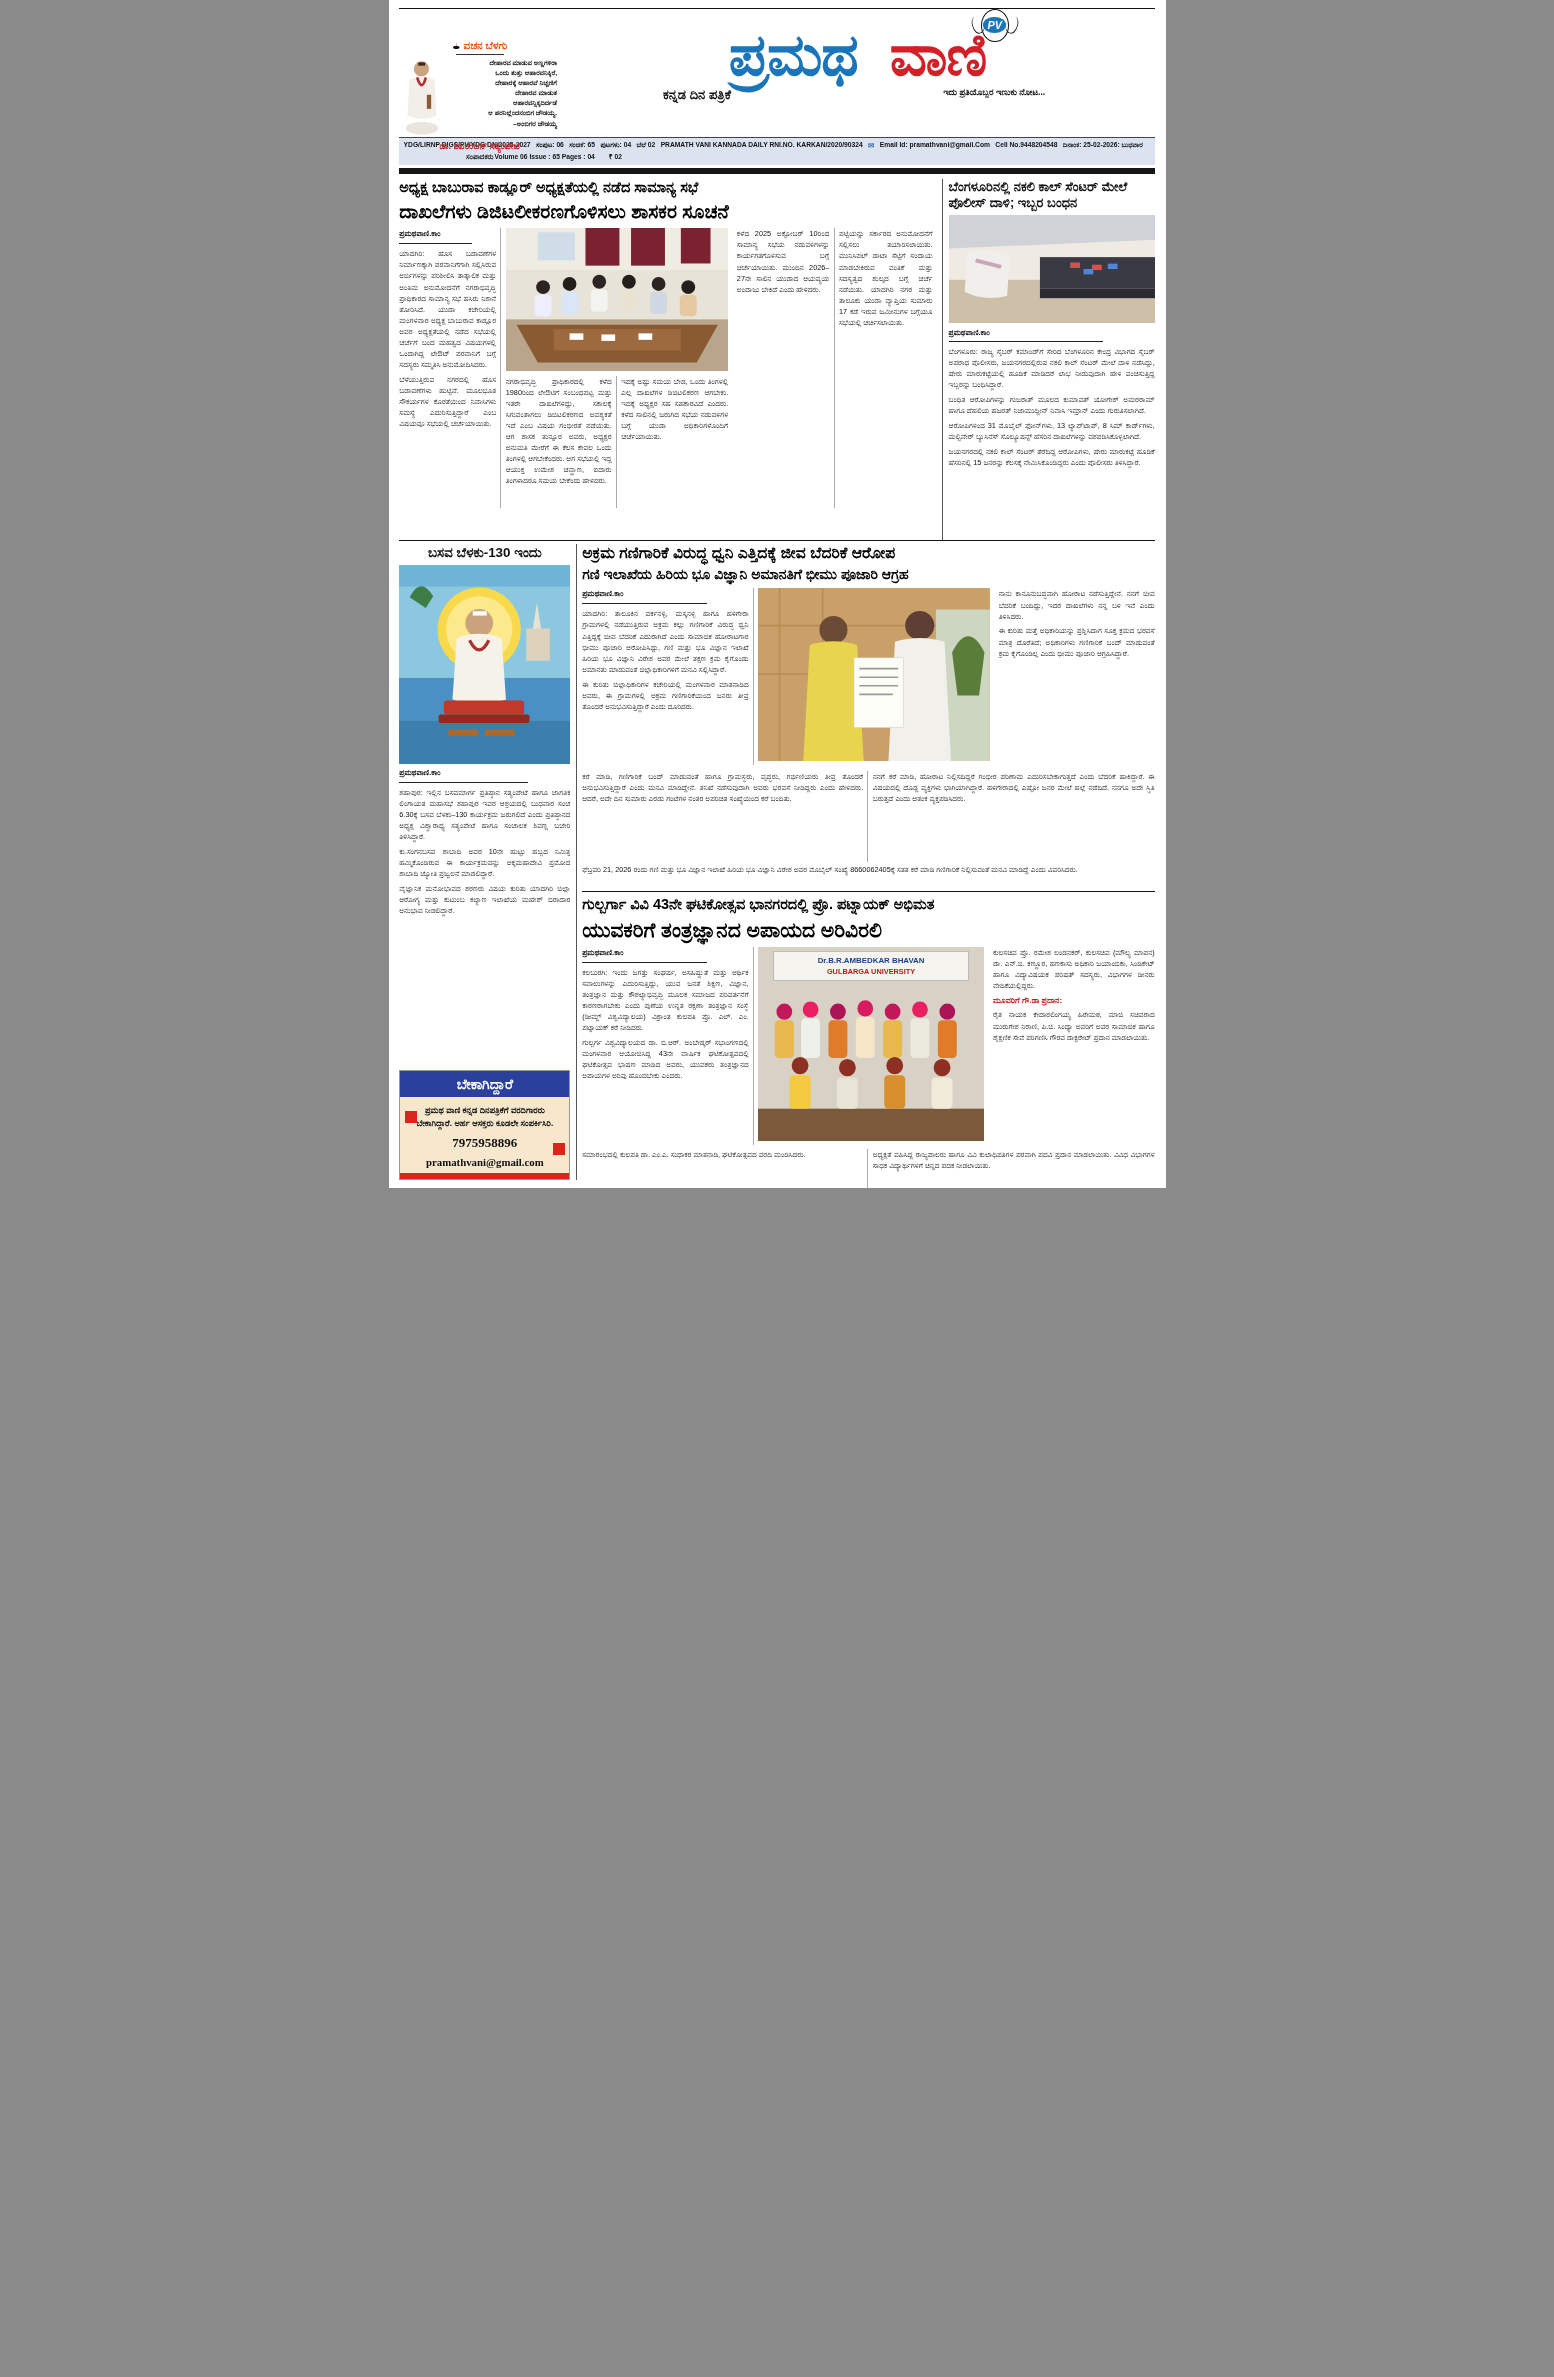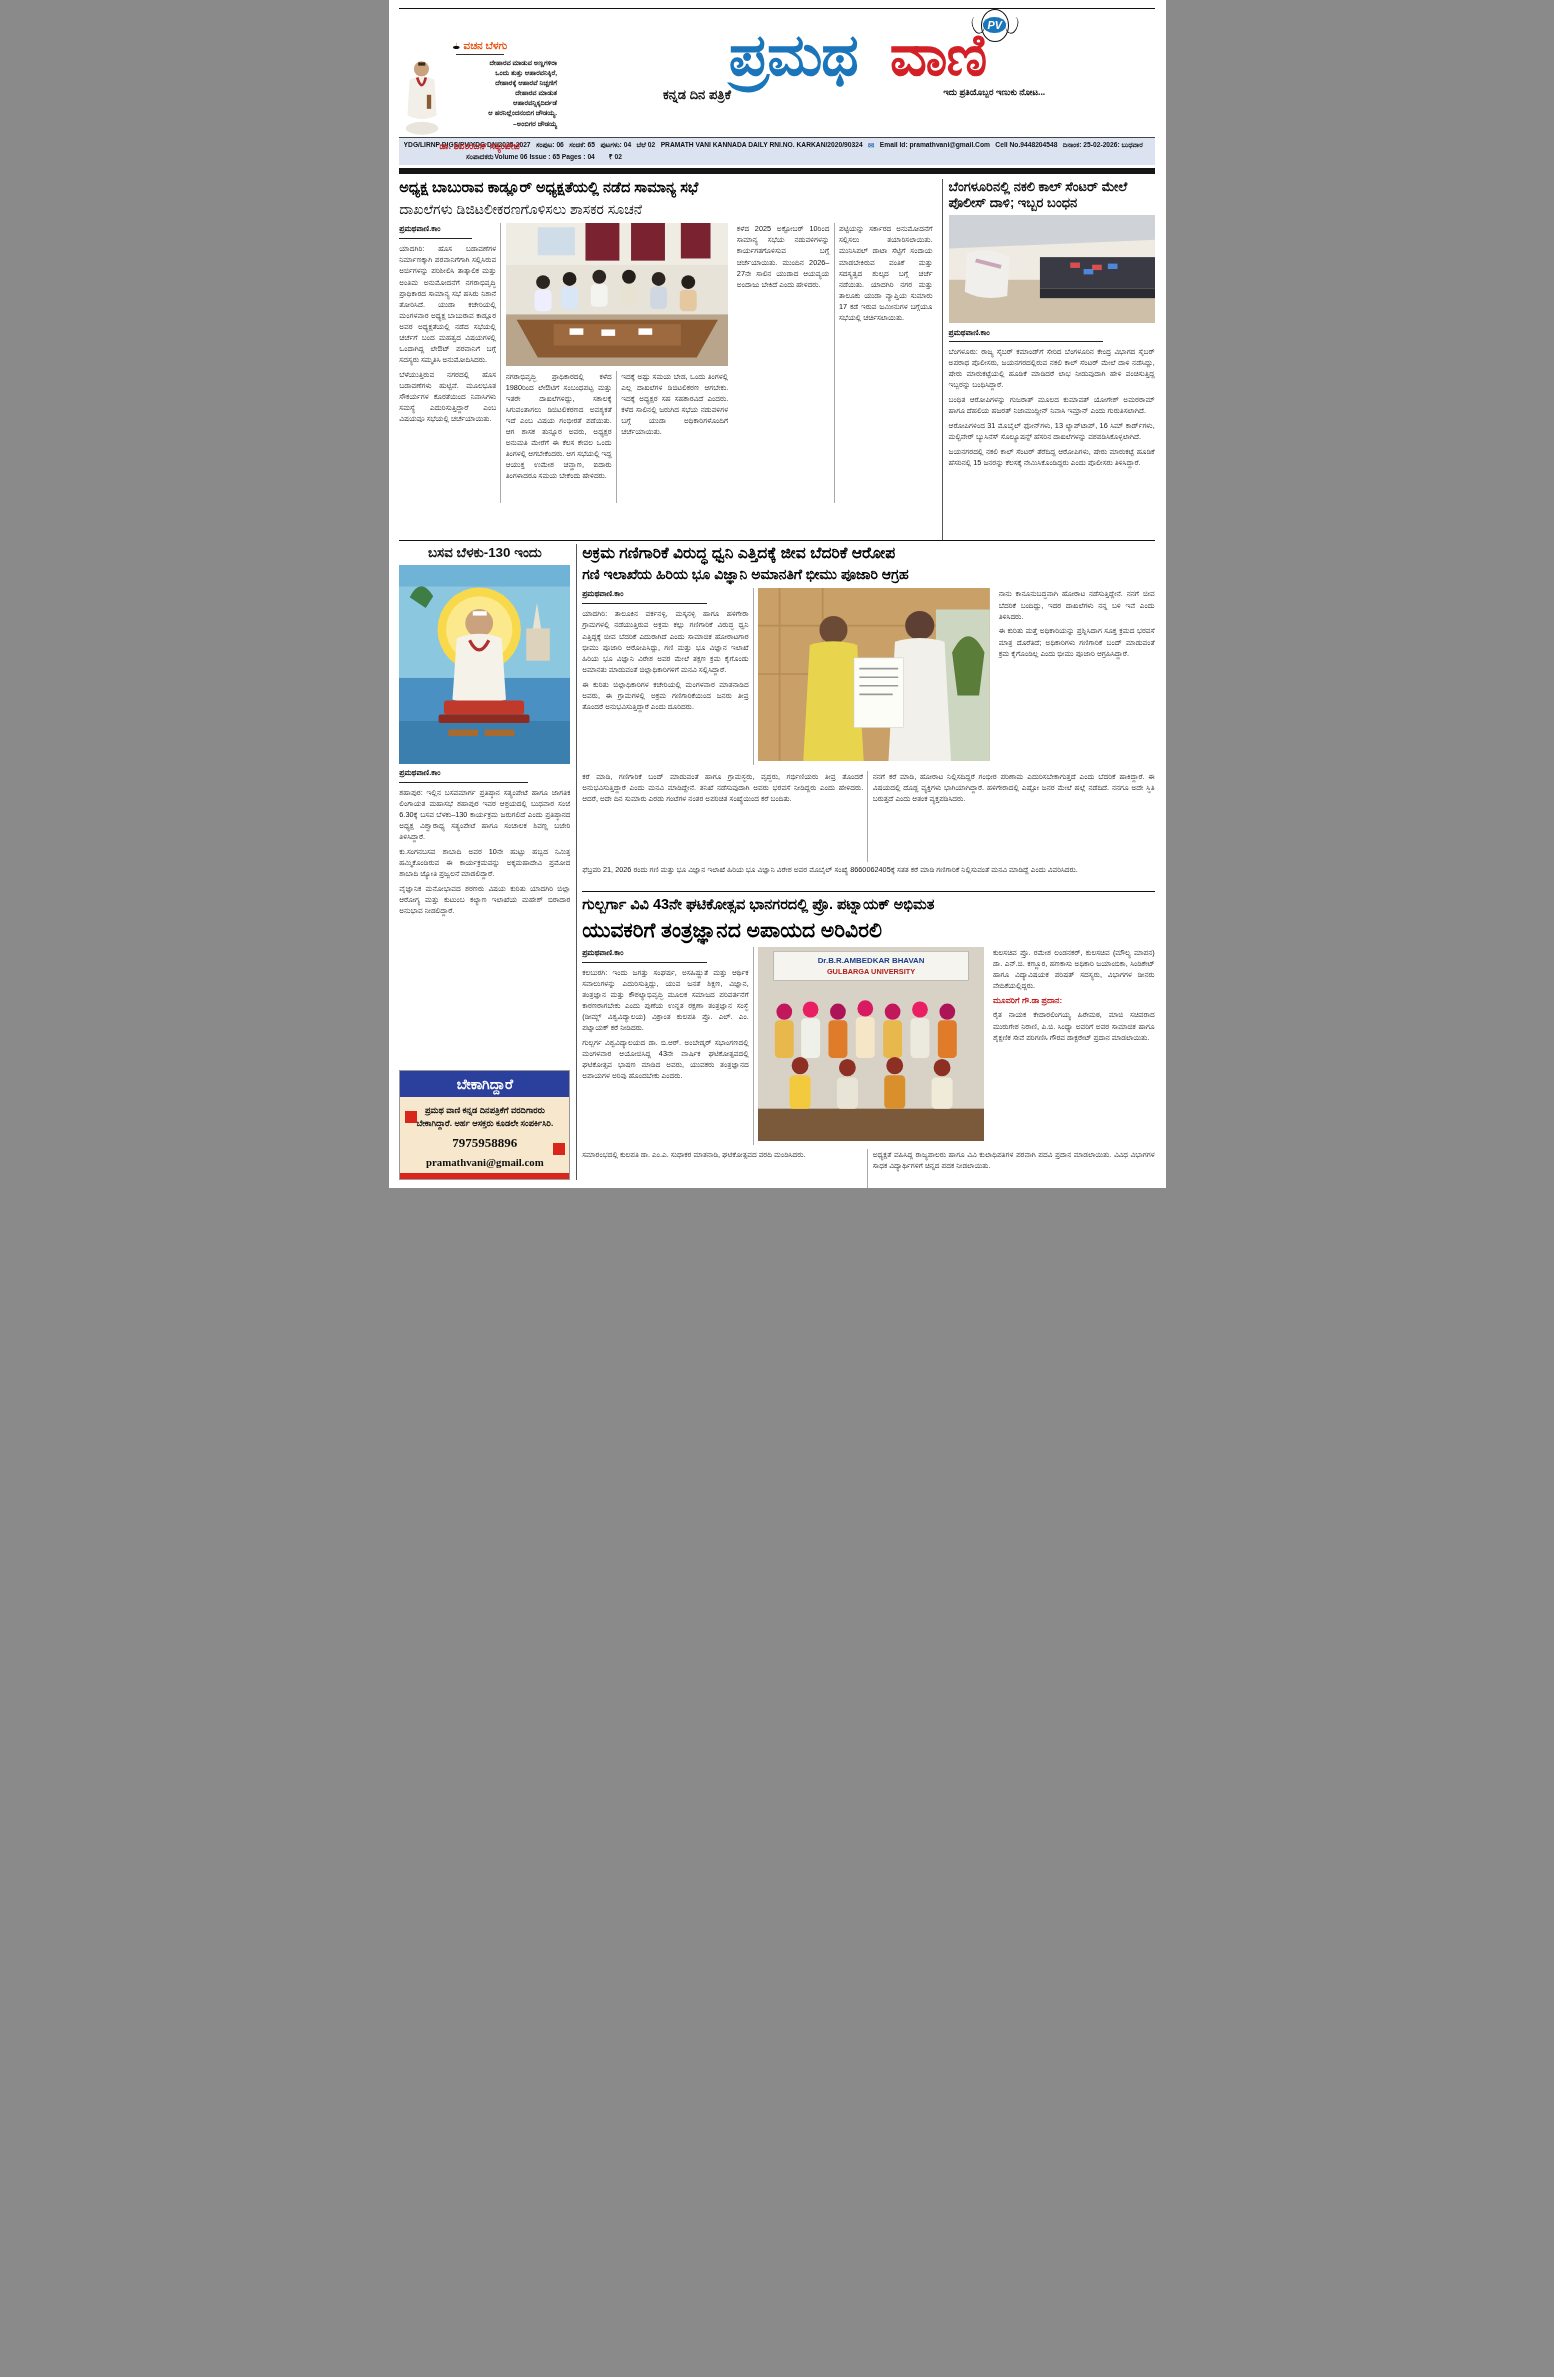--- a/index.html
+++ b/index.html
@@ -46,21 +46,21 @@
   .byline-rule { width:75%; border-top:0.8px solid #222; margin:1.1px 0 4.3px 0; }
   .bodytxt { font-size:7.3px; line-height:1.52; text-align:justify; }
   .bodytxt p { margin-bottom:3.8px; }
   .hairline-r { border-right:0.5px solid #aaa; }
   article h1, article h2 { color:#000; }
 
   
   .band-main { display:flex; height:361px; }
   .art-main { width:72%; padding-right:5.4px; border-right:0.8px solid #555; }
   .art-main .kicker { font-size:14.5px; font-weight:800; letter-spacing:0px; }
-  .art-main .headline { font-size:14px; font-weight:400; margin-top:5.4px; margin-bottom:5.4px; }
+  .art-main .headline { font-size:19px; font-weight:700; margin-top:5.4px; margin-bottom:5.4px; }
   .main-grid { display:flex; height:280px; }
   .main-grid .colL { width:19%; padding-right:4.3px; }
   .main-grid .mid { width:43%; padding:0 4.3px; display:flex; flex-direction:column; }
   .main-grid .colR { width:19%; padding:0 4.3px; }
   .photo { position:relative; overflow:hidden; background:#ddd; }
   .photo-meeting { height:143px; flex:none; }
   .below-cols { display:flex; margin-top:4.3px; flex:1; overflow:hidden; }
   .below-cols > div { width:50%; }
   .below-cols > div:first-child { padding-right:4.3px; border-right:0.5px solid #aaa; }
   .below-cols > div:last-child { padding-left:4.3px; }
@@ -273,21 +273,21 @@
               <rect x="222" y="100" width="16" height="10"></rect>
               <rect x="262" y="90" width="16" height="10"></rect>
             </g>
         </svg>
       </div>
       <div class="byline">ಪ್ರಮಥವಾಣಿ.ಕಾಂ</div>
       <div class="byline-rule"></div>
       <div class="bodytxt">
         <p>ಬೆಂಗಳೂರು: ರಾಜ್ಯ ಸೈಬರ್ ಕಮಾಂಡ್‌ಗೆ ಸೇರಿದ ಬೆಂಗಳೂರಿನ ಕೇಂದ್ರ ವಿಭಾಗದ ಸೈಬರ್ ಅಪರಾಧ ಪೊಲೀಸರು, ಜಯನಗರದಲ್ಲಿರುವ ನಕಲಿ ಕಾಲ್ ಸೆಂಟರ್ ಮೇಲೆ ದಾಳಿ ನಡೆಸಿದ್ದು, ಷೇರು ಮಾರುಕಟ್ಟೆಯಲ್ಲಿ ಹೂಡಿಕೆ ಮಾಡಿದರೆ ಲಾಭ ನೀಡುವುದಾಗಿ ಹೇಳಿ ವಂಚಿಸುತ್ತಿದ್ದ ಇಬ್ಬರನ್ನು ಬಂಧಿಸಿದ್ದಾರೆ.</p>
         <p>ಬಂಧಿತ ಆರೋಪಿಗಳನ್ನು ಗುಜರಾತ್ ಮೂಲದ ಕುಮಾವತ್ ಯೋಗೇಶ್ ಅಮರರಾಮ್ ಹಾಗೂ ದೆಹಲಿಯ ಹಜರತ್ ನಿಜಾಮುದ್ದೀನ್ ನಿವಾಸಿ ಇಮ್ರಾನ್ ಎಂದು ಗುರುತಿಸಲಾಗಿದೆ.</p>
-        <p>ಆರೋಪಿಗಳಿಂದ 31 ಮೊಬೈಲ್ ಫೋನ್‌ಗಳು, 13 ಲ್ಯಾಪ್‌ಟಾಪ್, 16 ಸಿಮ್ ಕಾರ್ಡ್‌ಗಳು, ಮಲ್ಟಿವೇರ್ ಬ್ಯುಸಿನೆಸ್ ಸೊಲ್ಯೂಷನ್ಸ್ ಹೆಸರಿನ ದಾಖಲೆಗಳನ್ನು ವಶಪಡಿಸಿಕೊಳ್ಳಲಾಗಿದೆ.</p>
+        <p>ಆರೋಪಿಗಳಿಂದ 31 ಮೊಬೈಲ್ ಫೋನ್‌ಗಳು, 13 ಲ್ಯಾಪ್‌ಟಾಪ್, 8 ಸಿಮ್ ಕಾರ್ಡ್‌ಗಳು, ಮಲ್ಟಿವೇರ್ ಬ್ಯುಸಿನೆಸ್ ಸೊಲ್ಯೂಷನ್ಸ್ ಹೆಸರಿನ ದಾಖಲೆಗಳನ್ನು ವಶಪಡಿಸಿಕೊಳ್ಳಲಾಗಿದೆ.</p>
         <p>ಜಯನಗರದಲ್ಲಿ ನಕಲಿ ಕಾಲ್ ಸೆಂಟರ್ ತೆರೆದಿದ್ದ ಆರೋಪಿಗಳು, ಷೇರು ಮಾರುಕಟ್ಟೆ ಹೂಡಿಕೆ ಹೆಸರಿನಲ್ಲಿ 15 ಜನರನ್ನು ಕೆಲಸಕ್ಕೆ ನೇಮಿಸಿಕೊಂಡಿದ್ದರು ಎಂದು ಪೊಲೀಸರು ತಿಳಿಸಿದ್ದಾರೆ.</p>
       </div>
     </aside>
   </section>
 
   <section class="band-lower">
     <div class="left-rail">
       <div style="flex:1; display:flex; flex-direction:column; overflow:hidden;">
         <h2 class="basava-head">ಬಸವ ಬೆಳಕು-130 ಇಂದು</h2>
         <div class="photo photo-basava">

